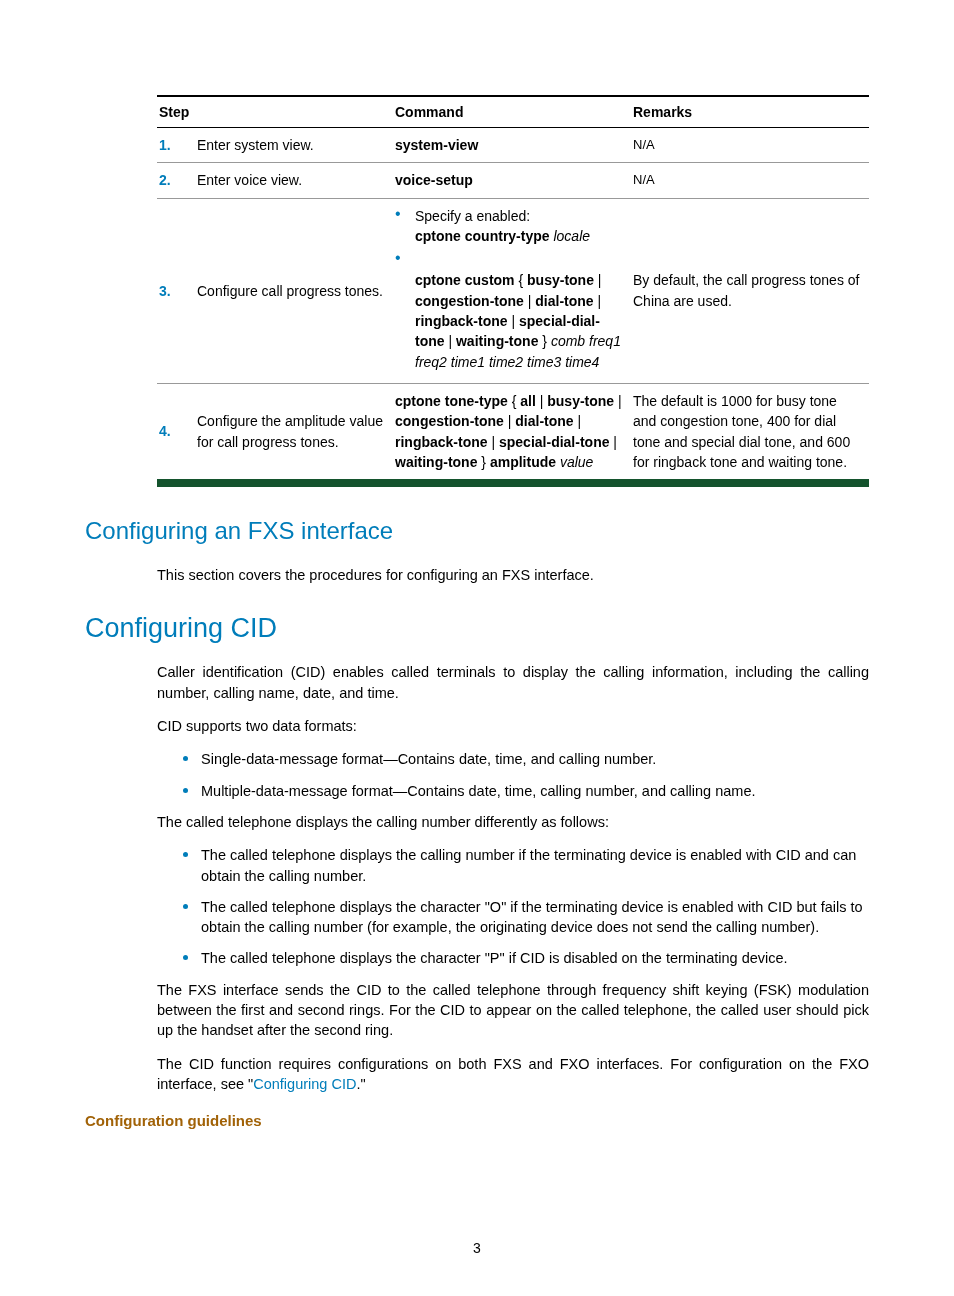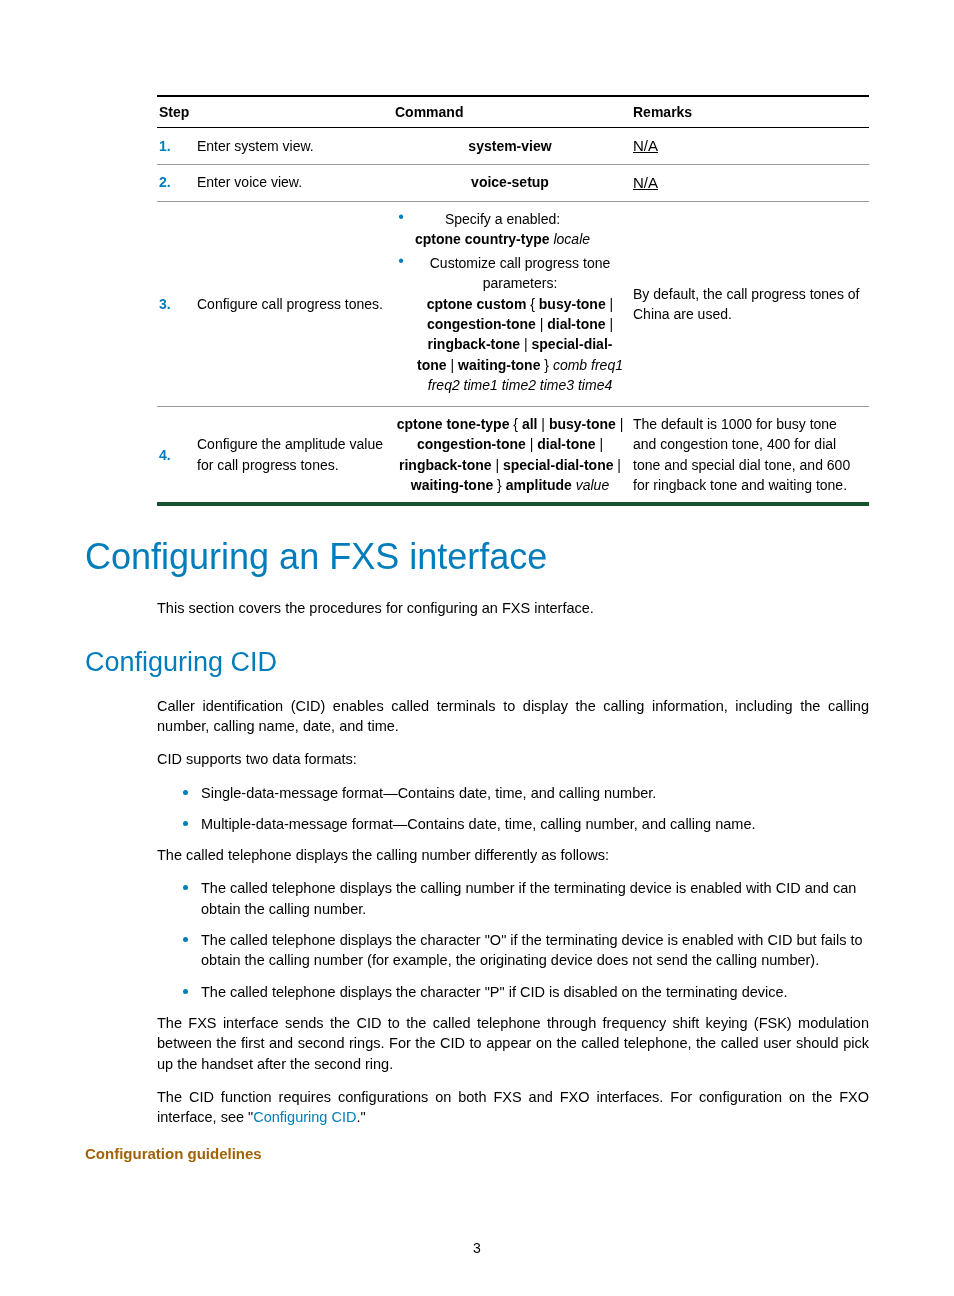--- a/index.html
+++ b/index.html
@@ -37,45 +37,45 @@
     font-size: 14px;
   }
   tbody td {
     padding: 7px 6px 7px 2px;
     vertical-align: middle;
     border-bottom: 1px solid #999;
     font-size: 14px;
     line-height: 1.45;
   }
   tbody tr:last-child td {
-    border-bottom: 4px solid #14532d;
+    border-bottom: 8px solid #14532d;
   }
   .col-stepnum { width: 30px; vertical-align: middle; text-align: left;}
   .col-stepdesc { width: 190px; }
-  .col-cmd { width: 230px; text-align: center; }
+  .col-cmd { width: 230px; }
   .col-remarks { width: 230px; font-family: Arial; }
   .stepnum { color: #007dba; font-weight: bold; }
   .cmd-bullet {
     display: table;
     margin-bottom: 4px;
   }
   .cmd-bullet .dot {
     display: table-cell;
     color: #007dba;
     font-size: 16px;
     line-height: 1;
     padding-right: 8px;
     width: 12px;
     vertical-align: top;
   }
   .cmd-bullet .txt { display: table-cell; }
   h1 {
     font-weight: normal;
     color: #007dba;
-    font-size: 36px;
+    font-size: 24px;
     margin: 30px 0 20px 0;
   }
   h2 {
     font-weight: normal;
     color: #007dba;
     font-size: 27px;
     margin: 28px 0 18px 0;
   }
   h3 {
     font-weight: bold;
@@ -104,21 +104,21 @@
     content: "";
     position: absolute;
     left: 0px;
     top: 7px;
     width: 5px;
     height: 5px;
     border-radius: 50%;
     background: #007dba;
   }
   .link { color: #007dba; }
-  .remarks-na { font-family: Arial; font-size: 15px; text-decoration: underline; }
+  .remarks-na { font-family: Arial; font-size: 13px; }
   .italic { font-style: italic; }
   .bold { font-weight: bold; }
   .pagenum {
     position: absolute;
     bottom: 40px;
     left: 0;
     width: 100%;
     text-align: center;
     font-size: 14px;
   }
@@ -156,21 +156,21 @@
           <div class="cmd-bullet">
             <span class="dot">•</span>
             <span class="txt">
               <span>Specify a enabled:</span><br>
               <span class="bold">cptone country-type</span><span class="italic"> locale</span>
             </span>
           </div>
           <div class="cmd-bullet">
             <span class="dot">•</span>
             <span class="txt">
-              <span>Customize call progress tone parameters:</span><br>
+              <br>
               <span class="bold">cptone custom</span><span> { </span><span class="bold">busy-tone</span><span> | </span><span class="bold">congestion-tone</span><span> | </span><span class="bold">dial-tone</span><span> | </span><span class="bold">ringback-tone</span><span> | </span><span class="bold">special-dial-tone</span><span> | </span><span class="bold">waiting-tone</span><span> } </span><span class="italic">comb freq1 freq2 time1 time2 time3 time4</span>
             </span>
           </div>
         </td>
         <td class="col-remarks">By default, the call progress tones of China are used.</td>
       </tr>
       <tr>
         <td class="col-stepnum"><span class="stepnum">4.</span></td>
         <td class="col-stepdesc">Configure the amplitude value for call progress tones.</td>
         <td class="col-cmd">

